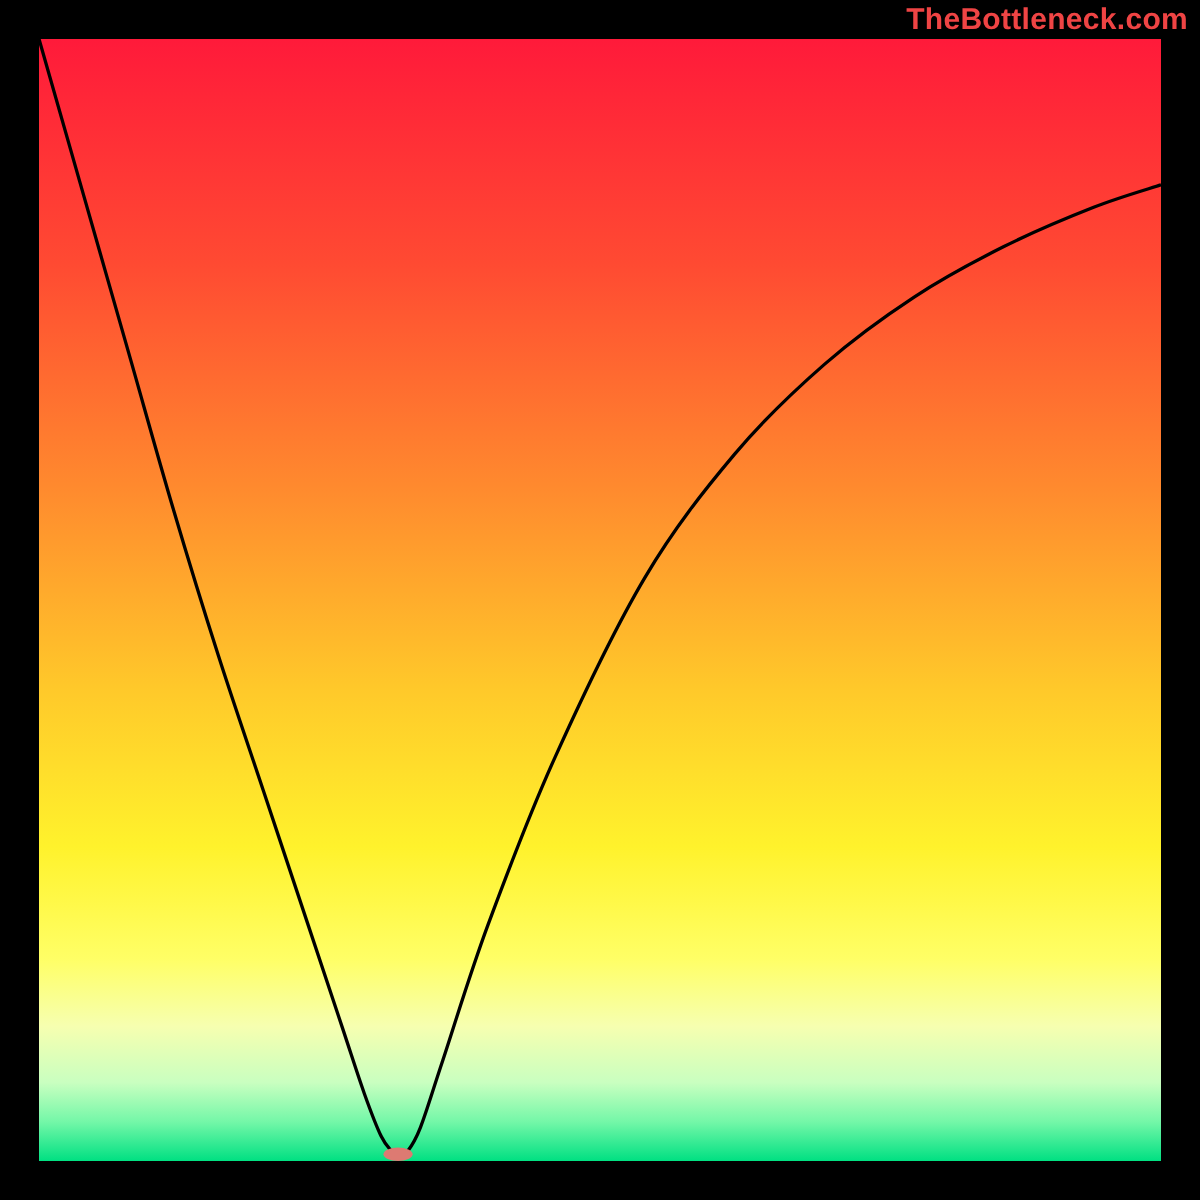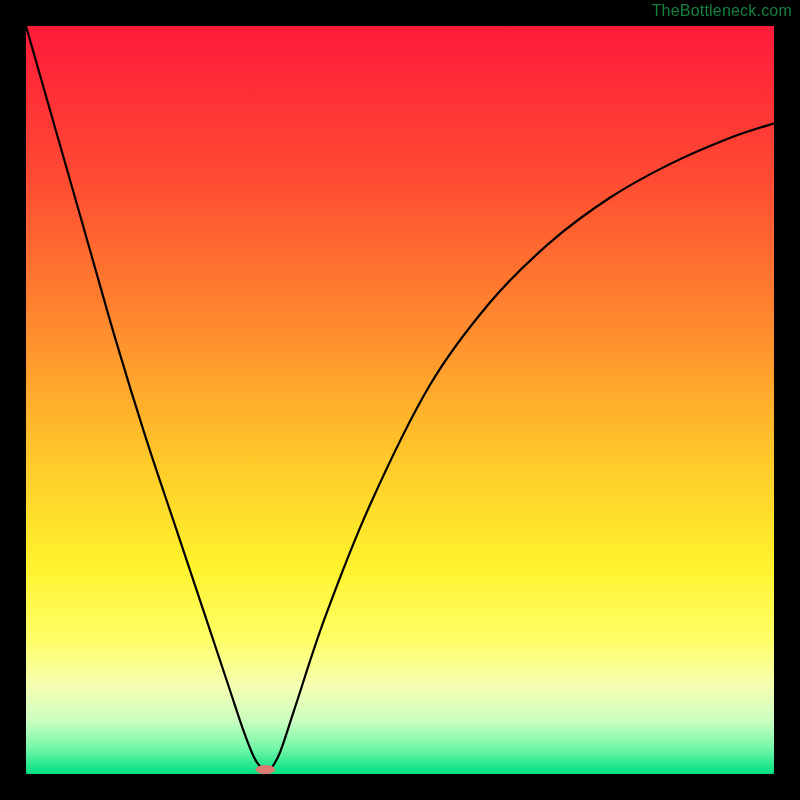--- a/index.html
+++ b/index.html
@@ -23,24 +23,24 @@
     position: absolute;
     left: 0;
     top: 0;
     width: 748px;
     height: 748px;
   }
   .watermark {
     position: absolute;
     top: 2px;
     right: 8px;
-    color: #15803d;
-    font-size: 16px;
+    color: #ef4444;
+    font-size: 20px;
     letter-spacing: 0.2px;
-    font-weight: 400;
+    font-weight: 700;
   }
 </style>
 </head>
 <body>
 
 <div class="frame">
   <svg class="plot-area" viewBox="0 0 748 748" preserveAspectRatio="none">
     <defs>
       <linearGradient id="bg-grad" x1="0" y1="0" x2="0" y2="1">
           <stop offset="0%" stop-color="#ff1a3a"></stop>

